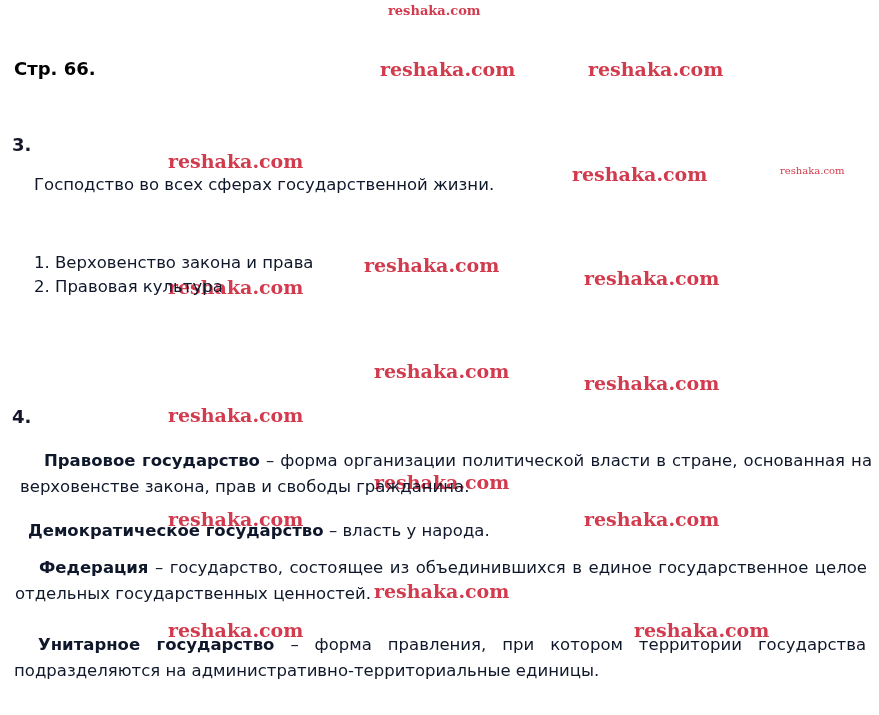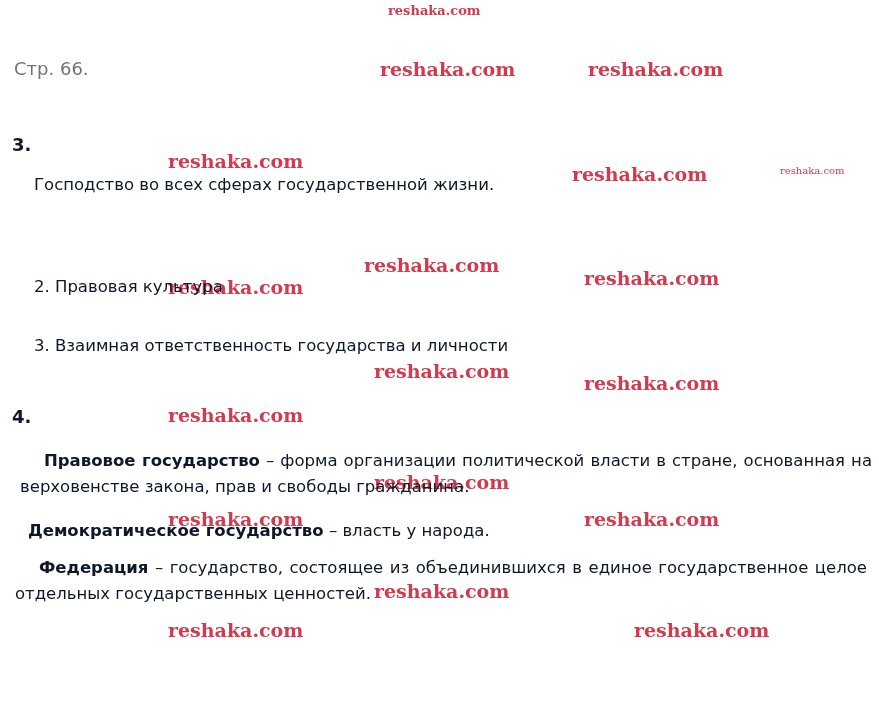--- a/index.html
+++ b/index.html
@@ -30,22 +30,22 @@
   }
   .wm-sm { font-size: 13px; }
   .wm-md { font-size: 19px; }
   .wm-xs { font-size: 10px; font-weight: normal; }
 
   .page-num {
     position: absolute;
     left: 14px;
     top: 58px;
     font-size: 18px;
-    font-weight: normal;
-    color: #737373;
+    font-weight: bold;
+    color: #000000;
   }
   .q-num {
     position: absolute;
     left: 12px;
     font-size: 18px;
     font-weight: bold;
     color: #14142b;
   }
   .para {
     position: absolute;
@@ -82,31 +82,34 @@
   <div class="wm wm-md" style="left:168px; top:508px;">reshaka.com</div>
   <div class="wm wm-md" style="left:584px; top:508px;">reshaka.com</div>
   <div class="wm wm-md" style="left:374px; top:580px;">reshaka.com</div>
   <div class="wm wm-md" style="left:168px; top:619px;">reshaka.com</div>
   <div class="wm wm-md" style="left:634px; top:619px;">reshaka.com</div>
 
   <div class="page-num">Стр. 66.</div>
 
   <div class="q-num" style="top:134px;">3.</div>
   <div class="para" style="left:34px; top:172px; width:820px;">Господство во всех сферах государственной жизни.</div>
+  <div class="para" style="left:34px; top:250px; width:820px;">1. Верховенство закона и права</div>
   <div class="para" style="left:34px; top:274px; width:820px;">2. Правовая культура</div>
-  <div class="para" style="left:34px; top:333px; width:820px;">3. Взаимная ответственность государства и личности</div>
 
   <div class="q-num" style="top:406px;">4.</div>
 
   <div class="para justify indent" style="left:20px; top:448px; width:852px;">
     <b>Правовое государство</b><span> – форма организации политической власти в стране, основанная на верховенстве закона, прав и свободы гражданина.</span>
   </div>
 
   <div class="para justify indent" style="left:4px; top:518px; width:852px;">
     <b>Демократическое государство</b><span> – власть у народа.</span>
   </div>
 
   <div class="para justify indent" style="left:15px; top:555px; width:852px;">
     <b>Федерация</b><span> – государство, состоящее из объединившихся в единое государственное целое отдельных государственных ценностей.</span>
   </div>
 
+  <div class="para justify indent" style="left:14px; top:632px; width:852px;">
+    <b>Унитарное государство</b><span> – форма правления, при котором территории государства подразделяются на административно-территориальные единицы.</span>
+  </div>
 
 </div>
 
 </body></html>

